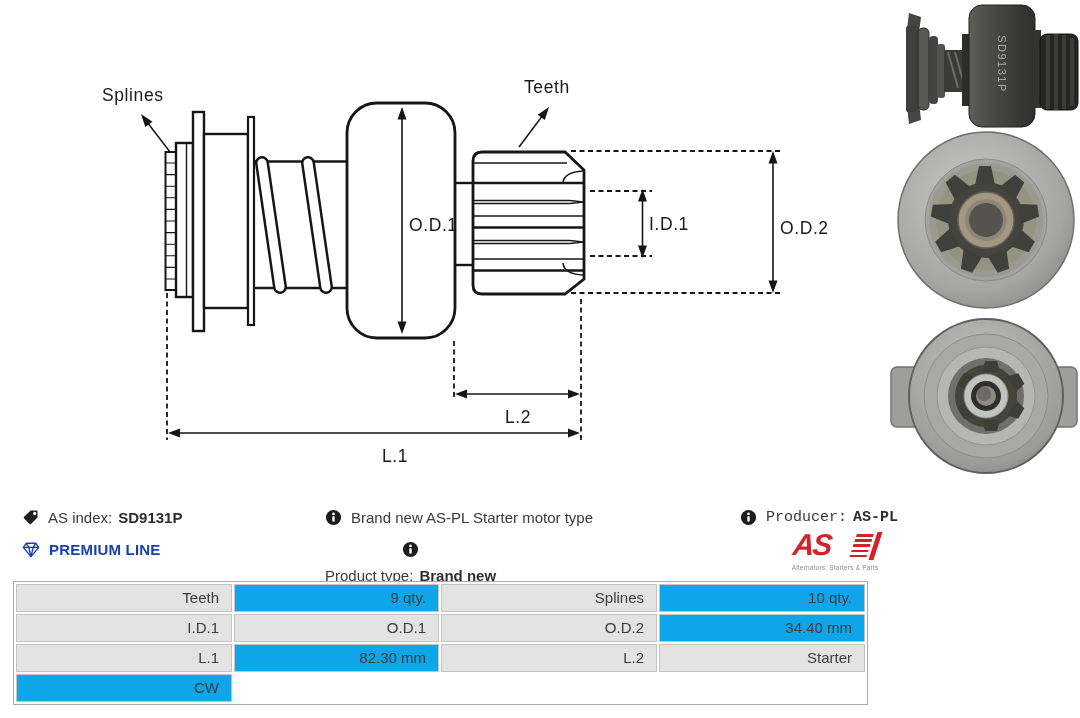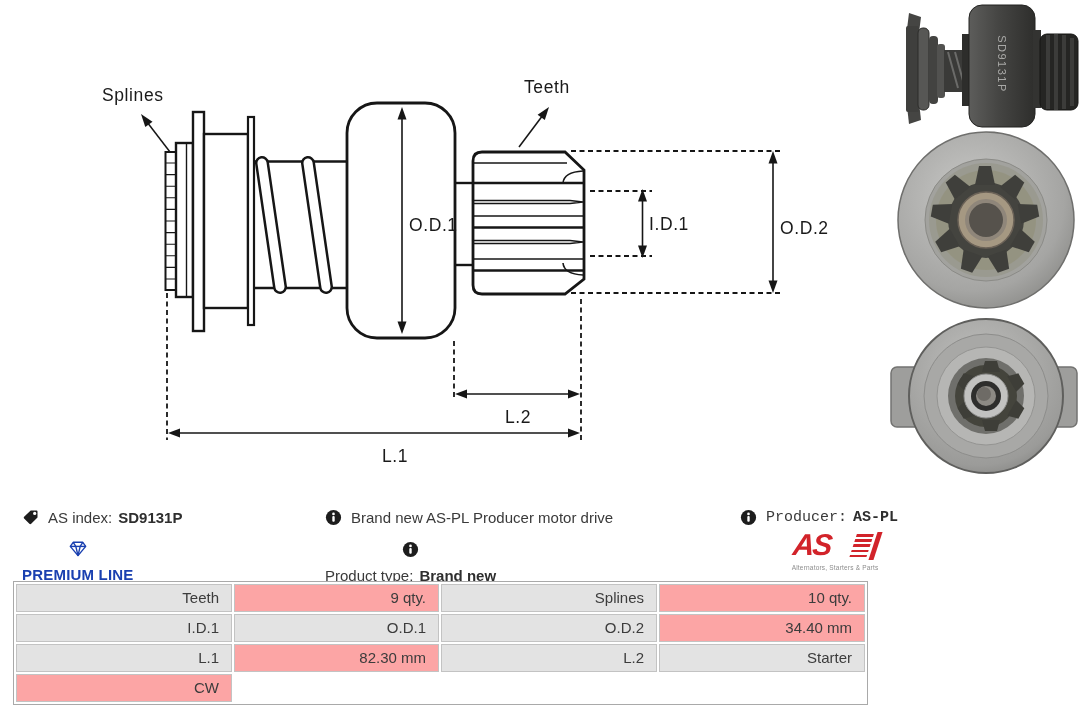--- a/index.html
+++ b/index.html
@@ -30,21 +30,21 @@
           transform:skewX(-18deg);}
   .as-tagline{margin-top:2px;font-size:6.5px;color:#8c8c8c;letter-spacing:.2px;white-space:nowrap;}
 
   
   .spec-table{position:absolute;left:13px;top:581px;border:1px solid #a9a9a9;
               background:#fff;padding:2px;}
   .spec-grid{display:grid;grid-template-columns:216px 205px 216px 206px;gap:2px;}
   .cell{box-sizing:border-box;height:28px;line-height:26px;border:1px solid #c3c3c3;
         text-align:right;padding-right:12px;font-size:15px;color:#3c3c3c;overflow:hidden;}
   .cell.lab{background:#e3e3e3;}
-  .cell.val{background:#fca5a5;}
+  .cell.val{background:#0ea5e9;}
 </style>
 </head>
 <body>
 
 <div class="page">
 
   <svg style="position:absolute;left:0;top:0;" width="880" height="490" viewBox="0 0 880 490">
 
     <g stroke="#161616" fill="#ffffff">
       <rect x="165.5" y="152" width="10.5" height="138" stroke-width="2"></rect>
@@ -241,39 +241,39 @@
     <svg class="ic" width="17" height="17" viewBox="0 0 17 17">
       <path d="M8.7,1.6 L14.6,1.6 Q15.5,1.6 15.5,2.5 L15.5,8.4 L9.2,14.8 Q8.3,15.7 7.4,14.8 L2.1,9.5 Q1.2,8.6 2.1,7.7 Z" fill="#1d1d1d"></path>
       <circle cx="12.7" cy="4.4" r="1.6" fill="#ffffff"></circle>
     </svg>
     <span class="txt">
       <span>AS index:</span>
       <strong>SD9131P</strong>
     </span>
   </div>
 
-  <div class="info-item" style="left:22px;top:541px;flex-direction:column;">
+  <div class="info-item" style="left:22px;top:541px;">
     <svg class="ic" width="18" height="16" viewBox="0 0 18 16">
       <g fill="none" stroke="#1a40b0" stroke-width="1.4" stroke-linejoin="round">
         <path d="M4.2,1.3 L13.8,1.3 L16.7,5.4 L9,14.6 L1.3,5.4 Z"></path>
         <path d="M1.3,5.4 H16.7"></path>
         <path d="M4.2,1.3 L6.8,5.4 L9,14.6"></path>
         <path d="M13.8,1.3 L11.2,5.4 L9,14.6"></path>
       </g>
     </svg>
     <span class="premium-text">PREMIUM LINE</span>
   </div>
 
   <div class="info-item" style="left:325px;top:509px;">
     <svg class="ic" width="17" height="17" viewBox="0 0 17 17">
       <circle cx="8.5" cy="8.5" r="7.6" fill="#1d1d1d"></circle>
       <circle cx="8.5" cy="4.9" r="1.35" fill="#ffffff"></circle>
       <rect x="7.3" y="7.1" width="2.4" height="5.6" rx="1" fill="#ffffff"></rect>
     </svg>
-    <span>Brand new AS-PL Producer motor drive</span>
+    <span>Brand new AS-PL Starter motor type</span>
   </div>
 
   <div class="info-item" style="left:325px;top:541px;flex-direction:column;">
     <svg class="ic" width="17" height="17" viewBox="0 0 17 17">
       <circle cx="8.5" cy="8.5" r="7.6" fill="#1d1d1d"></circle>
       <circle cx="8.5" cy="4.9" r="1.35" fill="#ffffff"></circle>
       <rect x="7.3" y="7.1" width="2.4" height="5.6" rx="1" fill="#ffffff"></rect>
     </svg>
     <span class="txt">
       <span>Product type:</span>

